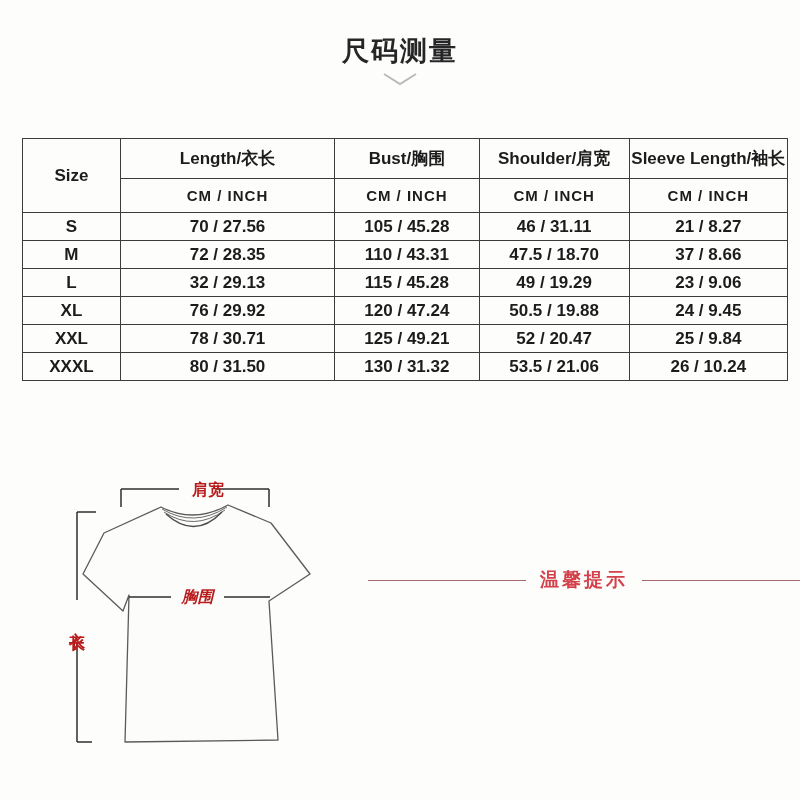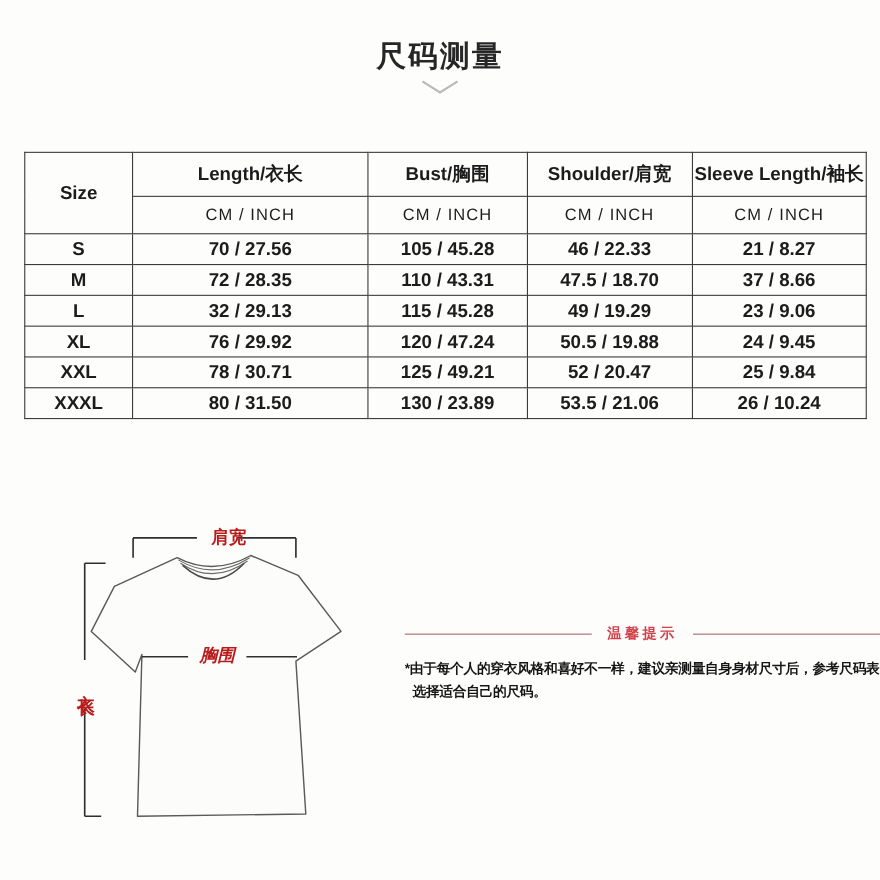--- a/index.html
+++ b/index.html
@@ -12,39 +12,39 @@
   .title-wrap{position:absolute;top:33px;left:0;right:0;text-align:center;}
   .title-wrap h1{margin:0;font-size:27px;font-weight:700;letter-spacing:2px;color:#262626;}
   .chevron{display:block;margin:4px auto 0;}
   
   .size-table-wrap{position:absolute;left:22px;top:138px;width:766px;}
   table.size-table{width:100%;border-collapse:collapse;table-layout:fixed;}
   .size-table th,.size-table td{
     border:1px solid #3c3c3c;text-align:center;vertical-align:middle;padding:0;color:#1c1c1c;
   }
   .size-table thead tr.cols th{height:39px;font-size:17px;font-weight:700;}
-  .size-table thead tr.units th{height:33px;font-size:15px;font-weight:400;letter-spacing:1px;}
+  .size-table thead tr.units th{height:33px;font-size:15px;font-weight:700;letter-spacing:1px;}
   .size-table th.size-head{font-size:16px;font-weight:700;}
   .size-table tbody td{height:27px;font-size:17px;font-weight:600;}
   .size-table tbody td.size-cell{font-weight:700;}
   
   .diagram{position:absolute;left:58px;top:455px;width:300px;height:300px;}
   .diagram svg{position:absolute;left:0;top:0;}
   .dia-label{
     position:absolute;font-size:16px;font-weight:700;color:#b91c1c;
     text-align:center;line-height:18px;
   }
   .lbl-shoulder{left:121px;top:26px;width:58px;height:18px;}
   .lbl-bust{left:115px;top:133px;width:49px;height:18px;font-style:italic;}
   .lbl-length{left:8px;top:147px;height:40px;writing-mode:vertical-rl;letter-spacing:3px;line-height:22px;}
   
   .tips{position:absolute;left:368px;top:567px;width:432px;}
   .tips-head{display:flex;align-items:center;margin-bottom:13px;}
   .tips-head .line{flex:1;border-top:1.6px solid #a26a6a;height:0;}
-  .tips-title{margin:0 14px;font-size:13px;font-weight:700;letter-spacing:3px;color:#d3424b;}
+  .tips-title{margin:0 14px;font-size:19px;font-weight:700;letter-spacing:3px;color:#d3424b;}
   p.tip{
     font-size:12.5px;font-weight:600;color:#161616;line-height:21px;margin:0 0 1px 0;
     padding-left:7px;text-indent:-7px;word-break:break-all;letter-spacing:-0.3px;
   }
 </style>
 </head>
 <body>
 
 <div class="title-wrap">
   <h1>尺码测量</h1>
@@ -75,21 +75,21 @@
         <th>CM / INCH</th>
         <th>CM / INCH</th>
         <th>CM / INCH</th>
       </tr>
     </thead>
     <tbody>
       <tr>
         <td class="size-cell">S</td>
         <td>70 / 27.56</td>
         <td>105 / 45.28</td>
-        <td>46 / 22.33</td>
+        <td>46 / 31.11</td>
         <td>21 / 8.27</td>
       </tr>
       <tr>
         <td class="size-cell">M</td>
         <td>72 / 28.35</td>
         <td>110 / 43.31</td>
         <td>47.5 / 18.70</td>
         <td>37 / 8.66</td>
       </tr>
       <tr>
@@ -109,21 +109,21 @@
       <tr>
         <td class="size-cell">XXL</td>
         <td>78 / 30.71</td>
         <td>125 / 49.21</td>
         <td>52 / 20.47</td>
         <td>25 / 9.84</td>
       </tr>
       <tr>
         <td class="size-cell">XXXL</td>
         <td>80 / 31.50</td>
-        <td>130 / 23.89</td>
+        <td>130 / 31.32</td>
         <td>53.5 / 21.06</td>
         <td>26 / 10.24</td>
       </tr>
     </tbody>
   </table>
 </div>
 
 <div class="diagram">
   <svg width="300" height="300" viewBox="0 0 300 300">
 
@@ -143,14 +143,13 @@
   <span class="dia-label lbl-bust">胸围</span>
   <span class="dia-label lbl-length">衣长</span>
 </div>
 
 <div class="tips">
   <div class="tips-head">
     <span class="line" style="border-top-color: rgb(162, 106, 106);"></span>
     <span class="tips-title" style="color: rgb(211, 66, 75);">温馨提示</span>
     <span class="line" style="border-top-color: rgb(162, 106, 106);"></span>
   </div>
-  <p class="tip">*由于每个人的穿衣风格和喜好不一样，建议亲测量自身身材尺寸后，参考尺码表选择适合自己的尺码。</p>
 </div>
 
 </body></html>

